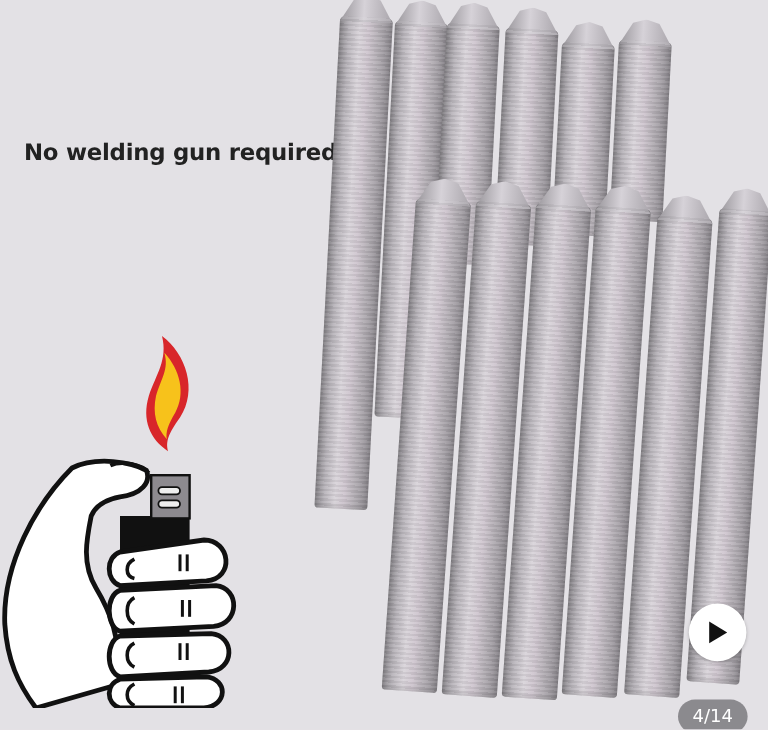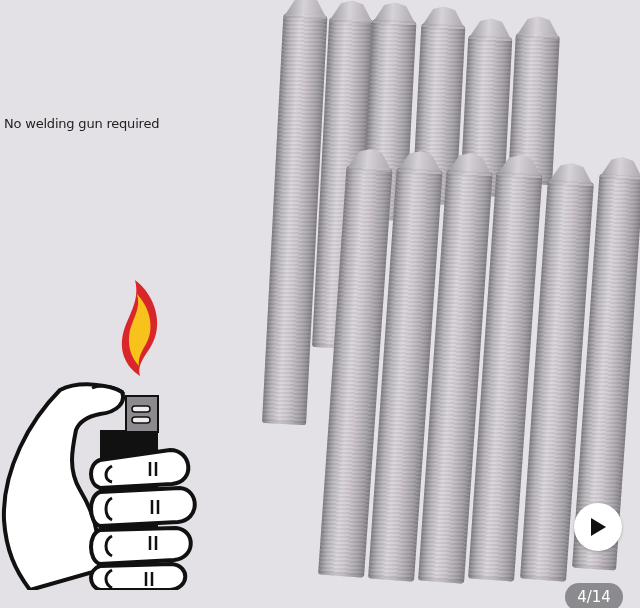--- a/index.html
+++ b/index.html
@@ -1,18 +1,18 @@
 <!DOCTYPE html>
 <html><head>
 <meta charset="utf-8">
 <style>
   html, body { margin:0; padding:0; }
   body { width:640px; height:608px; overflow:hidden; background:#e4e2e6; font-family:"DejaVu Sans", sans-serif; }
   .viewer { position:relative; width:640px; height:608px; background:#e3e1e5; overflow:hidden; }
-  .caption { position:absolute; left:4px; color:#222; font-size:13px; font-family:"DejaVu Sans", sans-serif; letter-spacing:-0.2px; }
+  .caption { position:absolute; left:20px; color:#222; font-size:19px; font-family:"DejaVu Sans", sans-serif; letter-spacing:-0.2px;font-weight:bold; }
   .cap1 { top:116px; }
   .cap2 { top:160px; }
   .rod {
     position:absolute; border-radius:4px 4px 3px 3px;
     background:linear-gradient(90deg, #8d8a8f 0%, #b9b5bb 18%, #d9d4da 38%, #cfc6cf 55%, #b2adb3 75%, #8e8a90 100%);
     box-shadow: inset 0 0 6px rgba(60,60,60,0.35);
     transform-origin: bottom center;
   }
   .rod::before {
     content:""; position:absolute; left:0; right:0; top:-18px; height:22px;

